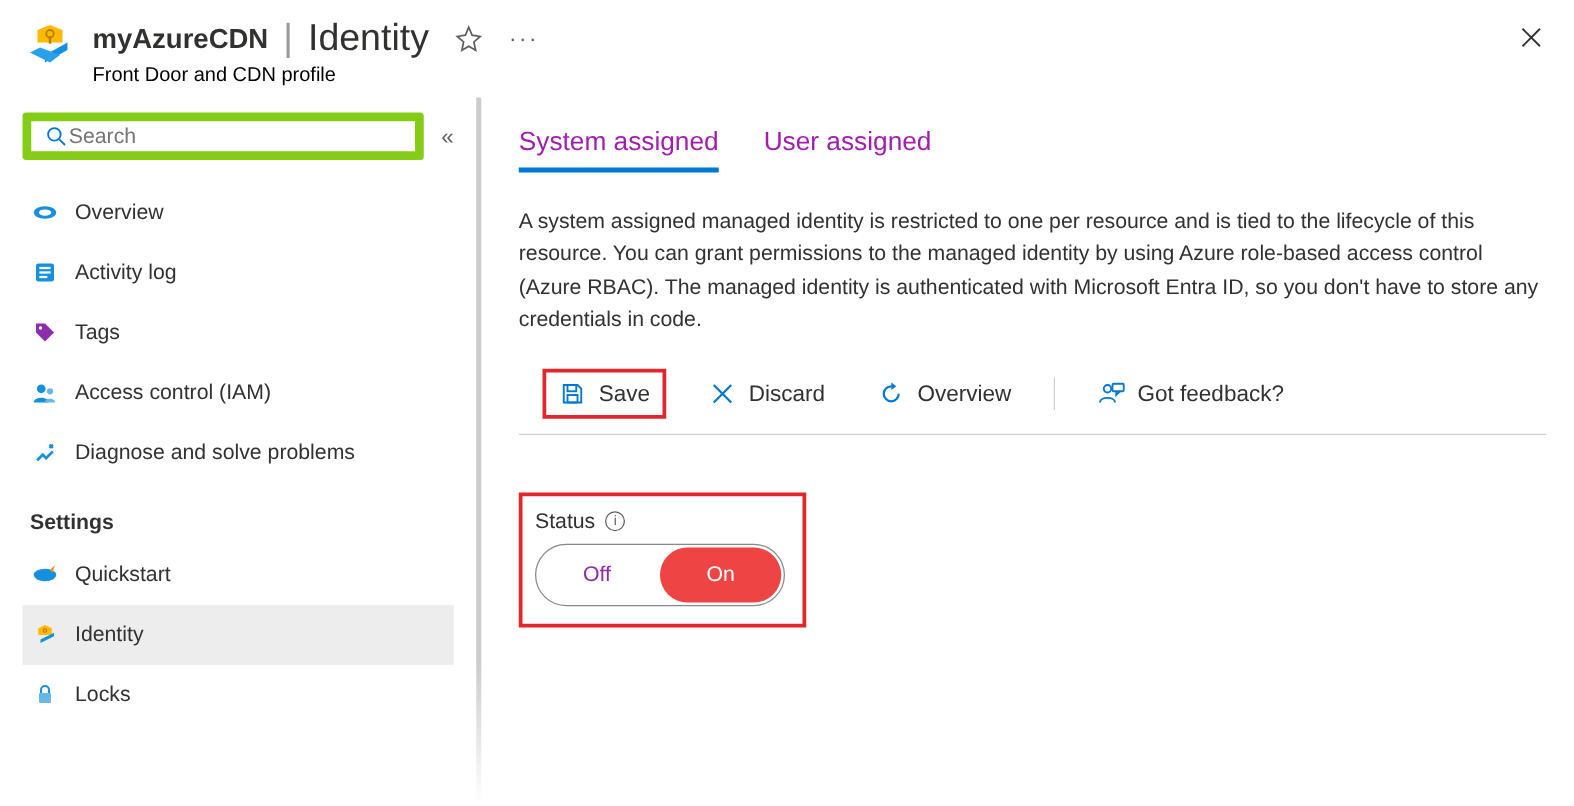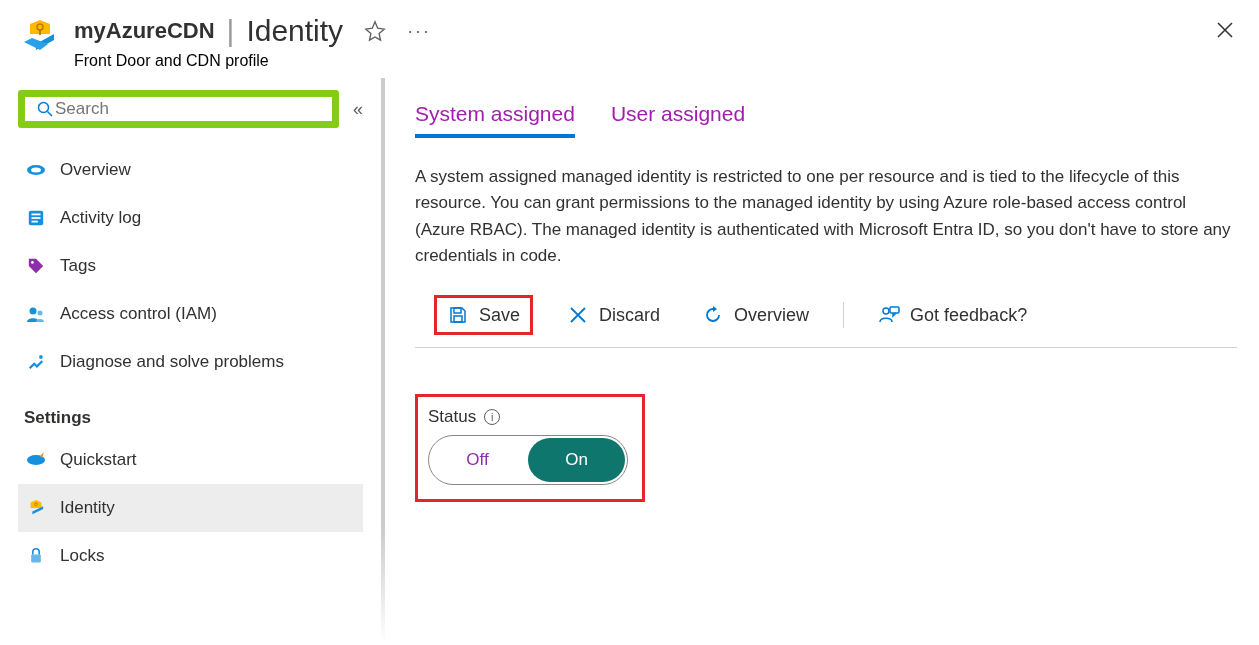--- a/index.html
+++ b/index.html
@@ -90,21 +90,21 @@
   .divider-v { width: 1px; height: 26px; background: #d1d1d1; }
   .status-block { display: inline-block; }
   .status-highlight { border: 3px solid #e3262c; padding: 10px 14px 14px 10px; display: inline-block; }
   .status-label-row { display: flex; align-items: center; gap: 8px; font-size: 17px; margin-bottom: 8px; }
   .info-icon { width: 16px; height: 16px; border: 1px solid #605e5c; border-radius: 50%; display: inline-flex; align-items: center; justify-content: center; font-size: 11px; color: #605e5c; }
   .toggle {
     display: inline-flex; width: 200px; height: 50px; border: 1px solid #8a8886; border-radius: 30px; overflow: hidden; background: #fff;
   }
   .toggle-half { flex: 1; display: flex; align-items: center; justify-content: center; font-size: 17px; cursor: pointer; }
   .toggle-off { color: #8e2da8; }
-  .toggle-on { background: #0f766e; color: #fff; border-radius: 30px; margin: 2px; }
+  .toggle-on { background: #ef4444; color: #fff; border-radius: 30px; margin: 2px; }
 </style>
 </head>
 <body>
 
 <div class="header">
   <div class="header-icon">
     <svg viewBox="0 0 40 40" width="40" height="40">
       <path d="M20 4 L30 8 L30 18 C30 18 30 18 20 18 L10 18 L10 8 Z" fill="#ffb900"></path>
       <circle cx="20" cy="11" r="3" fill="none" stroke="#b98000" stroke-width="1.5"></circle>
       <rect x="19" y="13" width="2" height="6" fill="#b98000"></rect>

